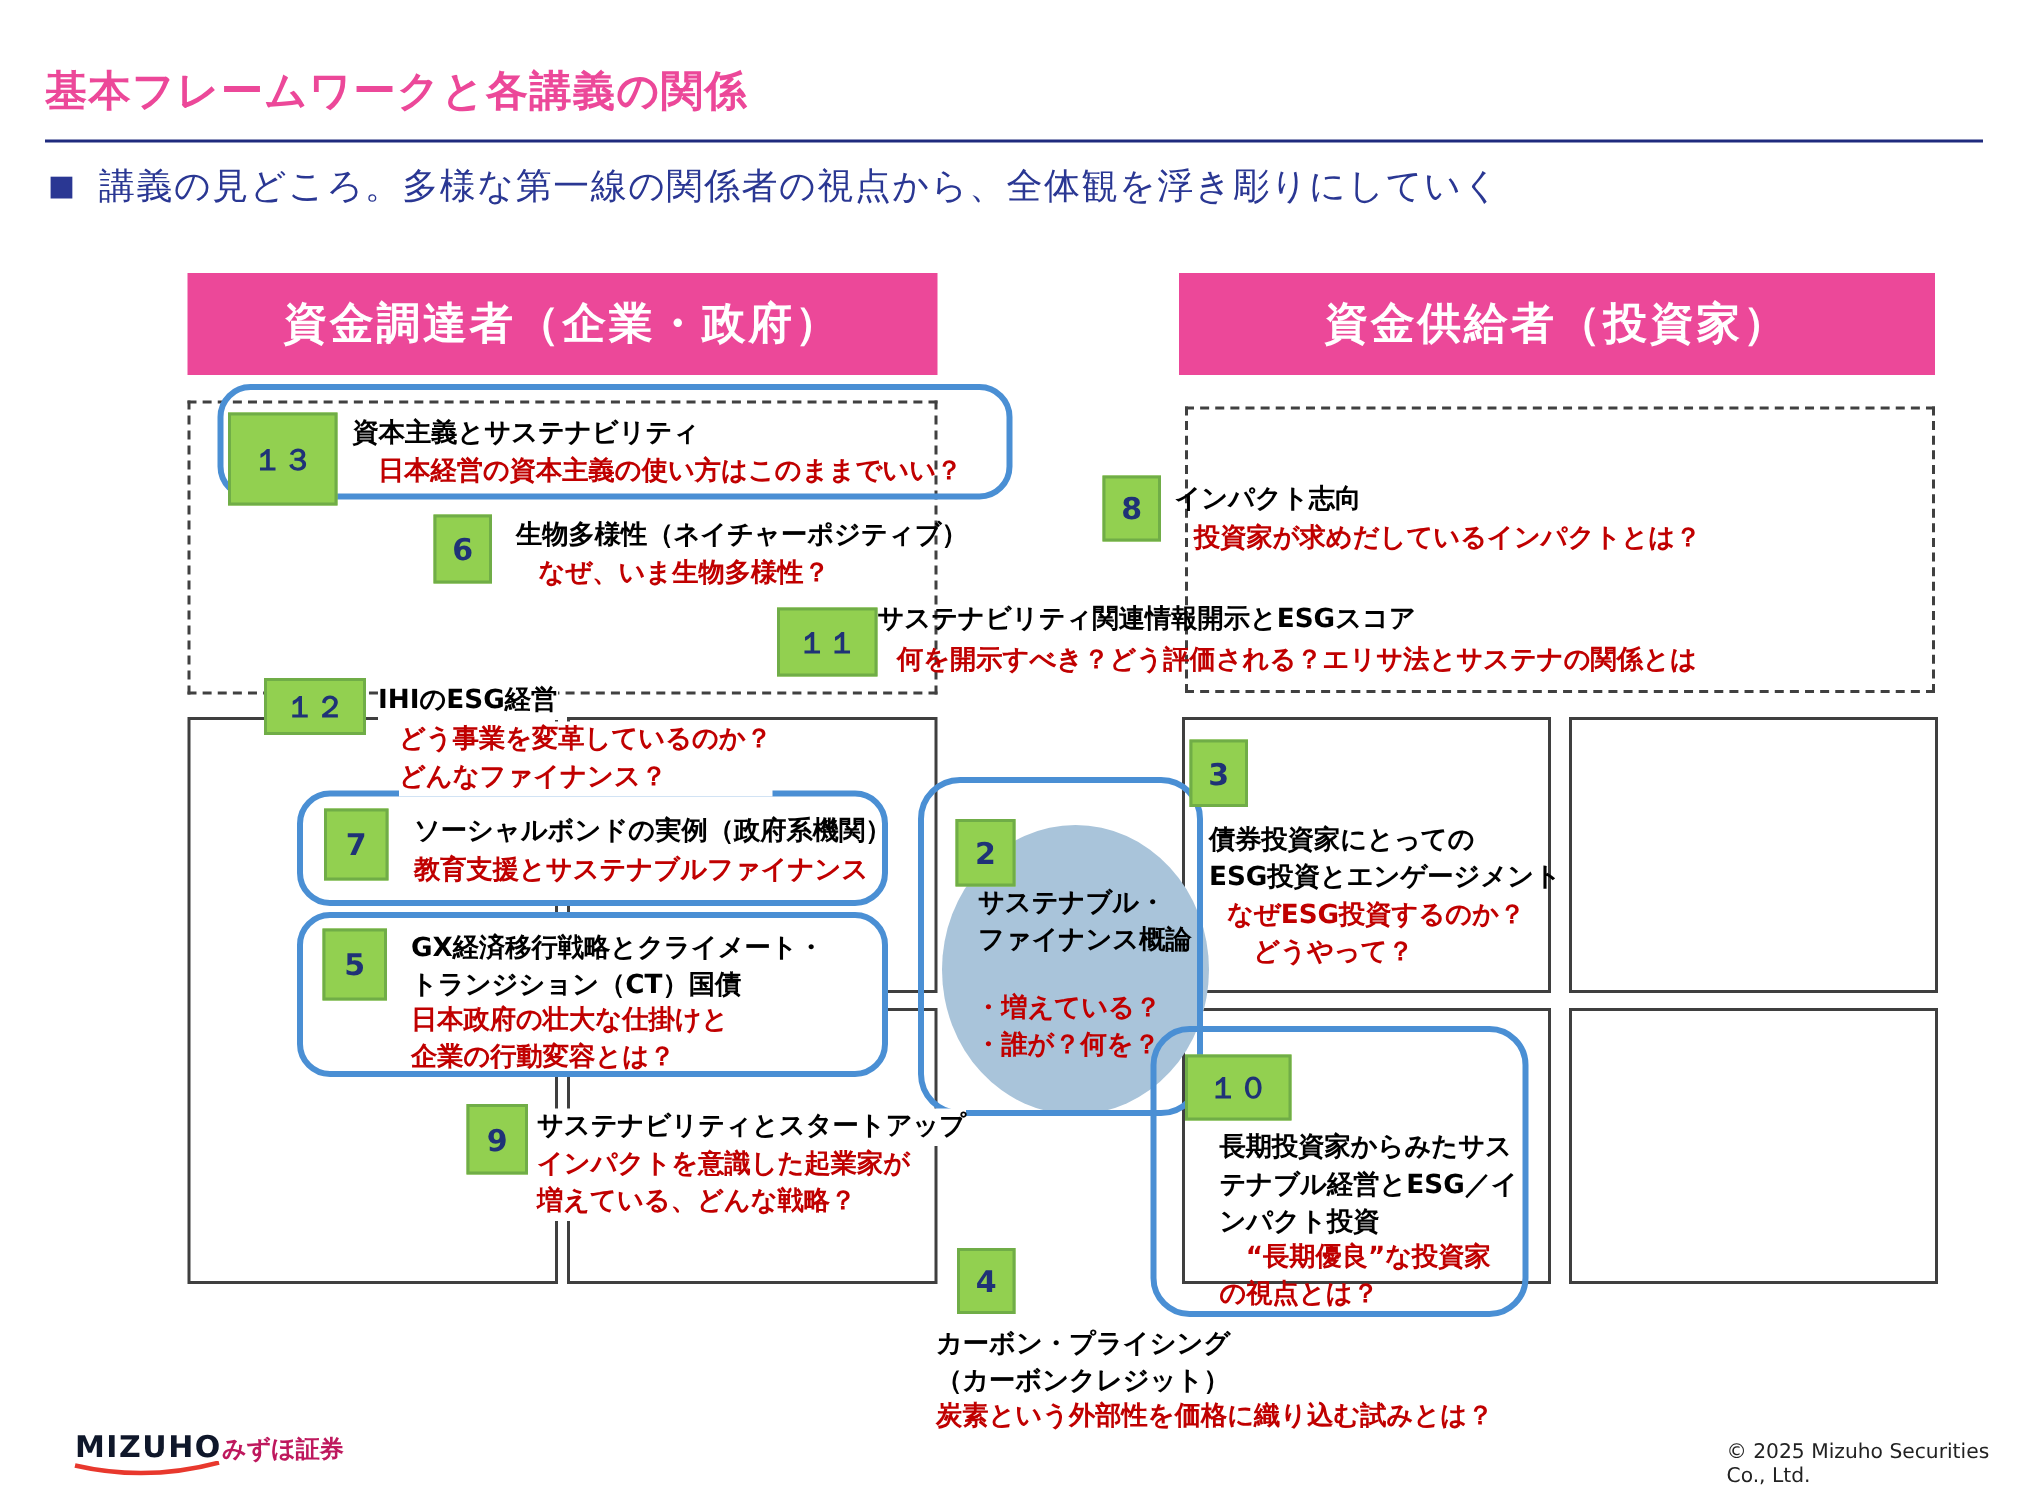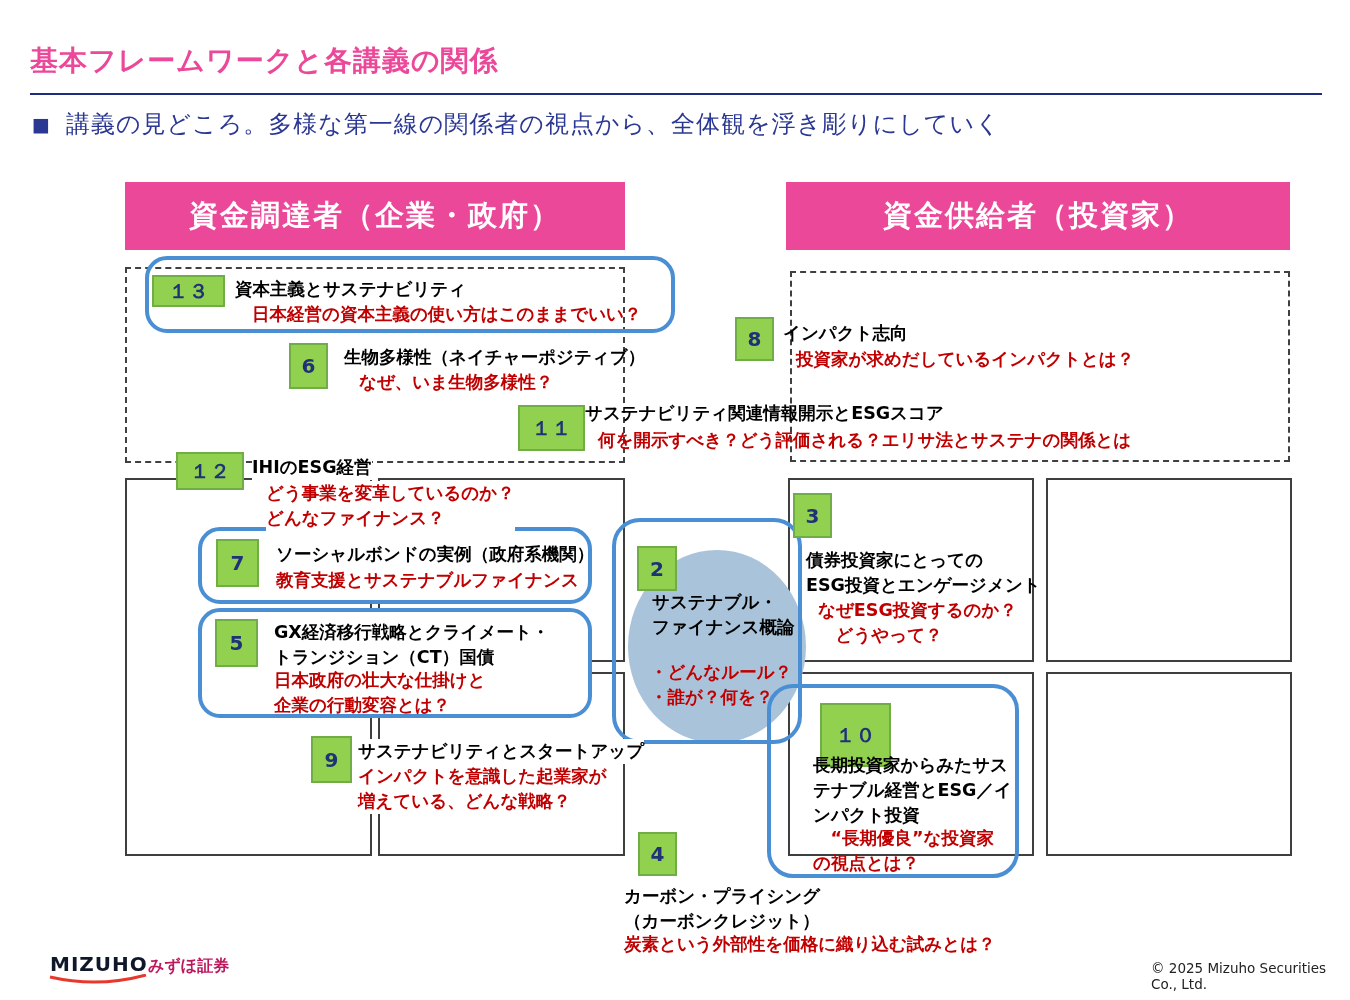--- a/index.html
+++ b/index.html
@@ -64,41 +64,41 @@
     display:flex; align-items:center; justify-content:center;
   }
   .t,.q{
     position:absolute; font-weight:bold; font-size:17.5px; line-height:25px;
     white-space:pre-wrap; z-index:4;
   }
   .t{ color:#000; }
   .q{ color:#C00000; }
   .wbg{ background:#fff; }
 
-  #g13{ left:152px; top:275px; width:73px; height:32px; }
+  #g13{ left:152px; top:275px; width:73px; height:62px; }
   #t13{ left:235px; top:277px; }   #q13{ left:252px; top:302px; }
   #g6 { left:289px; top:343px; width:39px; height:46px; }
   #t6 { left:344px; top:345px; }   #q6 { left:359px; top:370px; }
   #g11{ left:518px; top:405px; width:67px; height:46px; }
   #t11{ left:585px; top:401px; }   #q11{ left:598px; top:428px; }
   #g8 { left:735px; top:317px; width:39px; height:44px; }
   #t8 { left:783px; top:321px; }   #q8 { left:796px; top:347px; }
   #g12{ left:176px; top:452px; width:68px; height:38px; }
   #t12{ left:252px; top:455px; }   #q12{ left:266px; top:481px; }
   #g7 { left:216px; top:539px; width:43px; height:48px; }
   #t7 { left:276px; top:542px; }   #q7 { left:276px; top:568px; }
   #g5 { left:215px; top:619px; width:43px; height:48px; }
   #t5 { left:274px; top:620px; }   #q5 { left:274px; top:668px; }
   #g9 { left:311px; top:736px; width:41px; height:47px; }
   #t9 { left:358px; top:739px; }   #q9 { left:358px; top:764px; }
   #g2 { left:637px; top:546px; width:40px; height:45px; }
   #t2 { left:652px; top:590px; }   #q2 { left:650px; top:660px; }
   #g3 { left:793px; top:493px; width:39px; height:45px; }
   #t3 { left:806px; top:548px; }   #q3 { left:818px; top:598px; }
-  #g10{ left:790px; top:703px; width:71px; height:64px;margin-left:30px; }
+  #g10{ left:790px; top:703px; width:71px; height:44px; }
   #t10{ left:813px; top:753px; }   #q10{ left:813px; top:826px; }
   #g4 { left:638px; top:832px; width:39px; height:44px; }
   #t4 { left:624px; top:884px; }   #q4 { left:624px; top:932px; }
 
   
   .logo-word{
     position:absolute; left:50px; top:952px; font-size:20px; font-weight:800;
     color:#0f172a; letter-spacing:1px;
   }
   .logo-swoosh{ position:absolute; left:48px; top:974px; }
@@ -171,21 +171,21 @@
 企業の行動変容とは？</div>
 
 <div class="g" id="g9">9</div>
 <div class="t wbg" id="t9">サステナビリティとスタートアップ</div>
 <div class="q wbg" id="q9">インパクトを意識した起業家が
 増えている、どんな戦略？</div>
 
 <div class="g" id="g2">2</div>
 <div class="t" id="t2">サステナブル・
 ファイナンス概論</div>
-<div class="q" id="q2">・どんなルール？
+<div class="q" id="q2">・増えている？
 ・誰が？何を？</div>
 
 <div class="g" id="g3">3</div>
 <div class="t" id="t3">債券投資家にとっての
 ESG投資とエンゲージメント</div>
 <div class="q" id="q3">なぜESG投資するのか？
 　どうやって？</div>
 
 <div class="g" id="g10">１０</div>
 <div class="t" id="t10">長期投資家からみたサス

